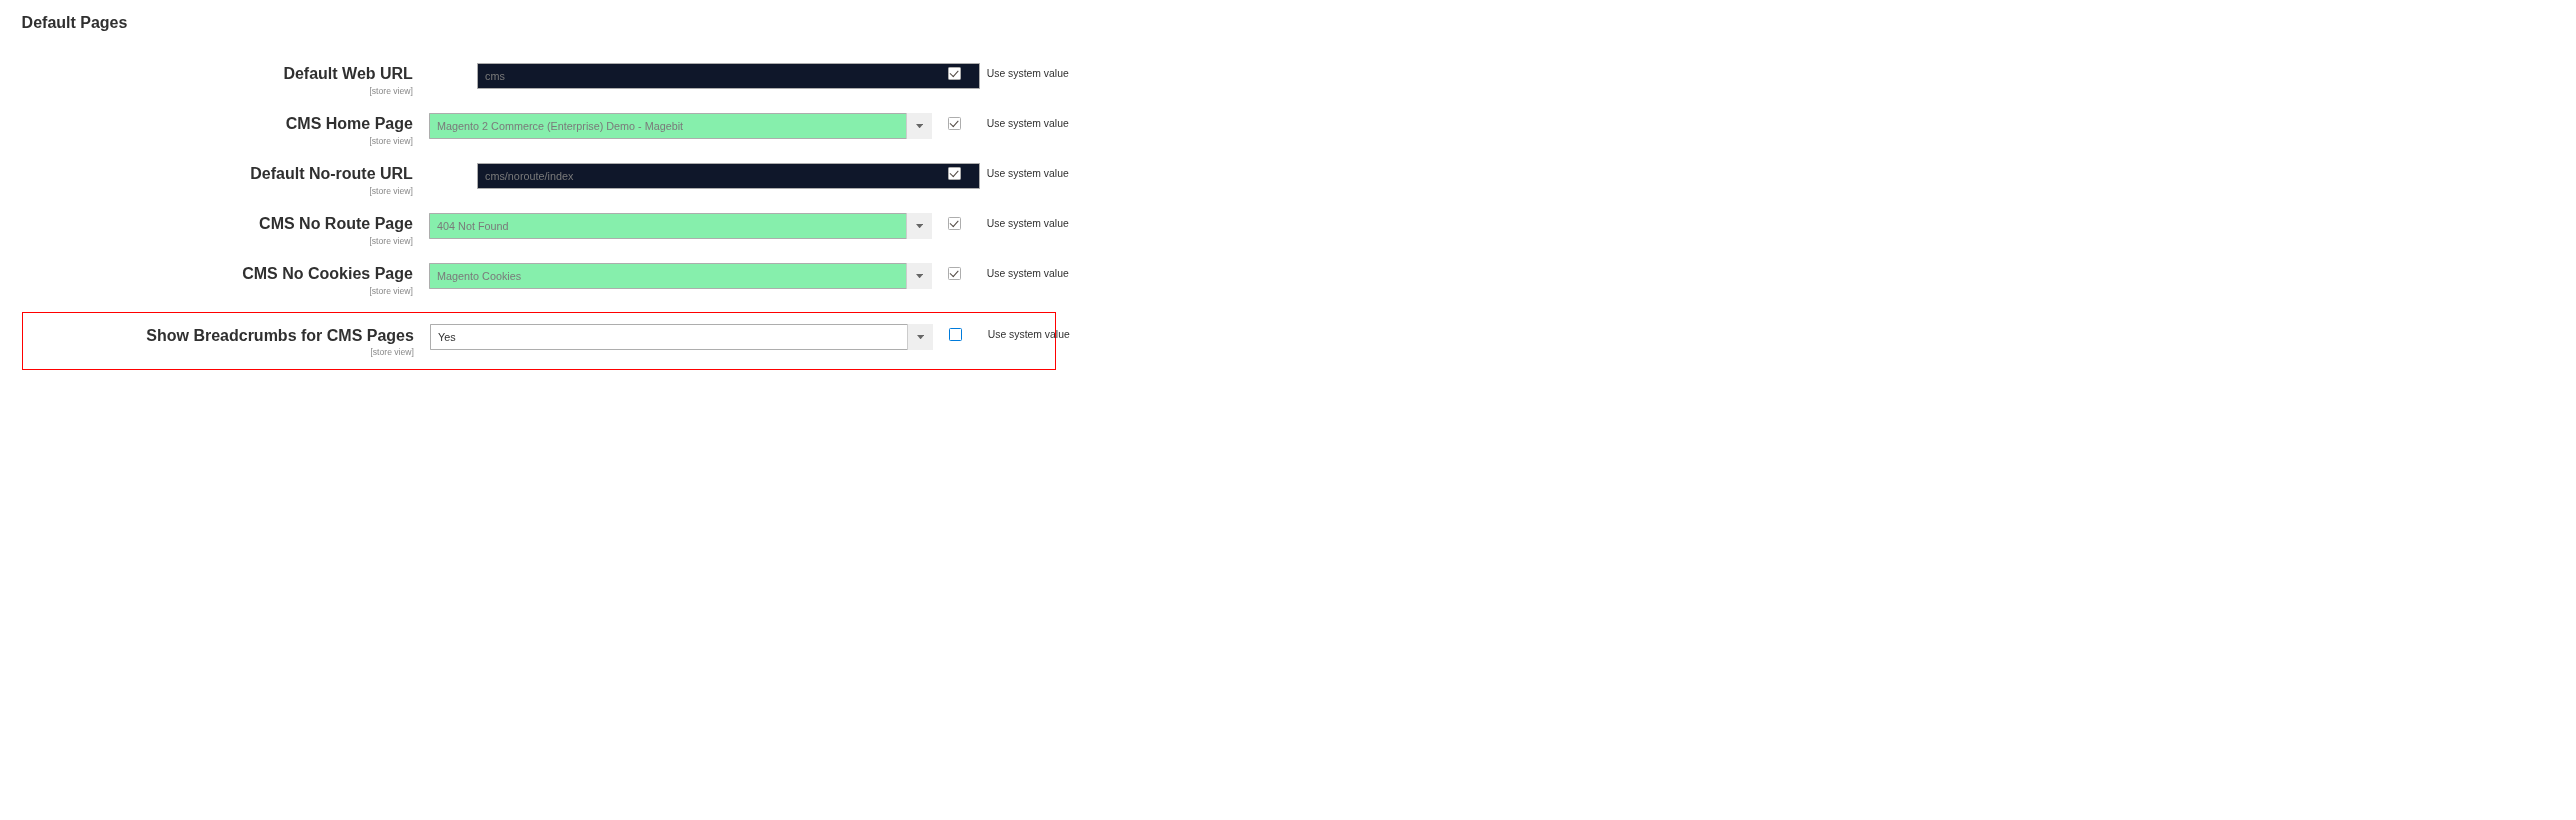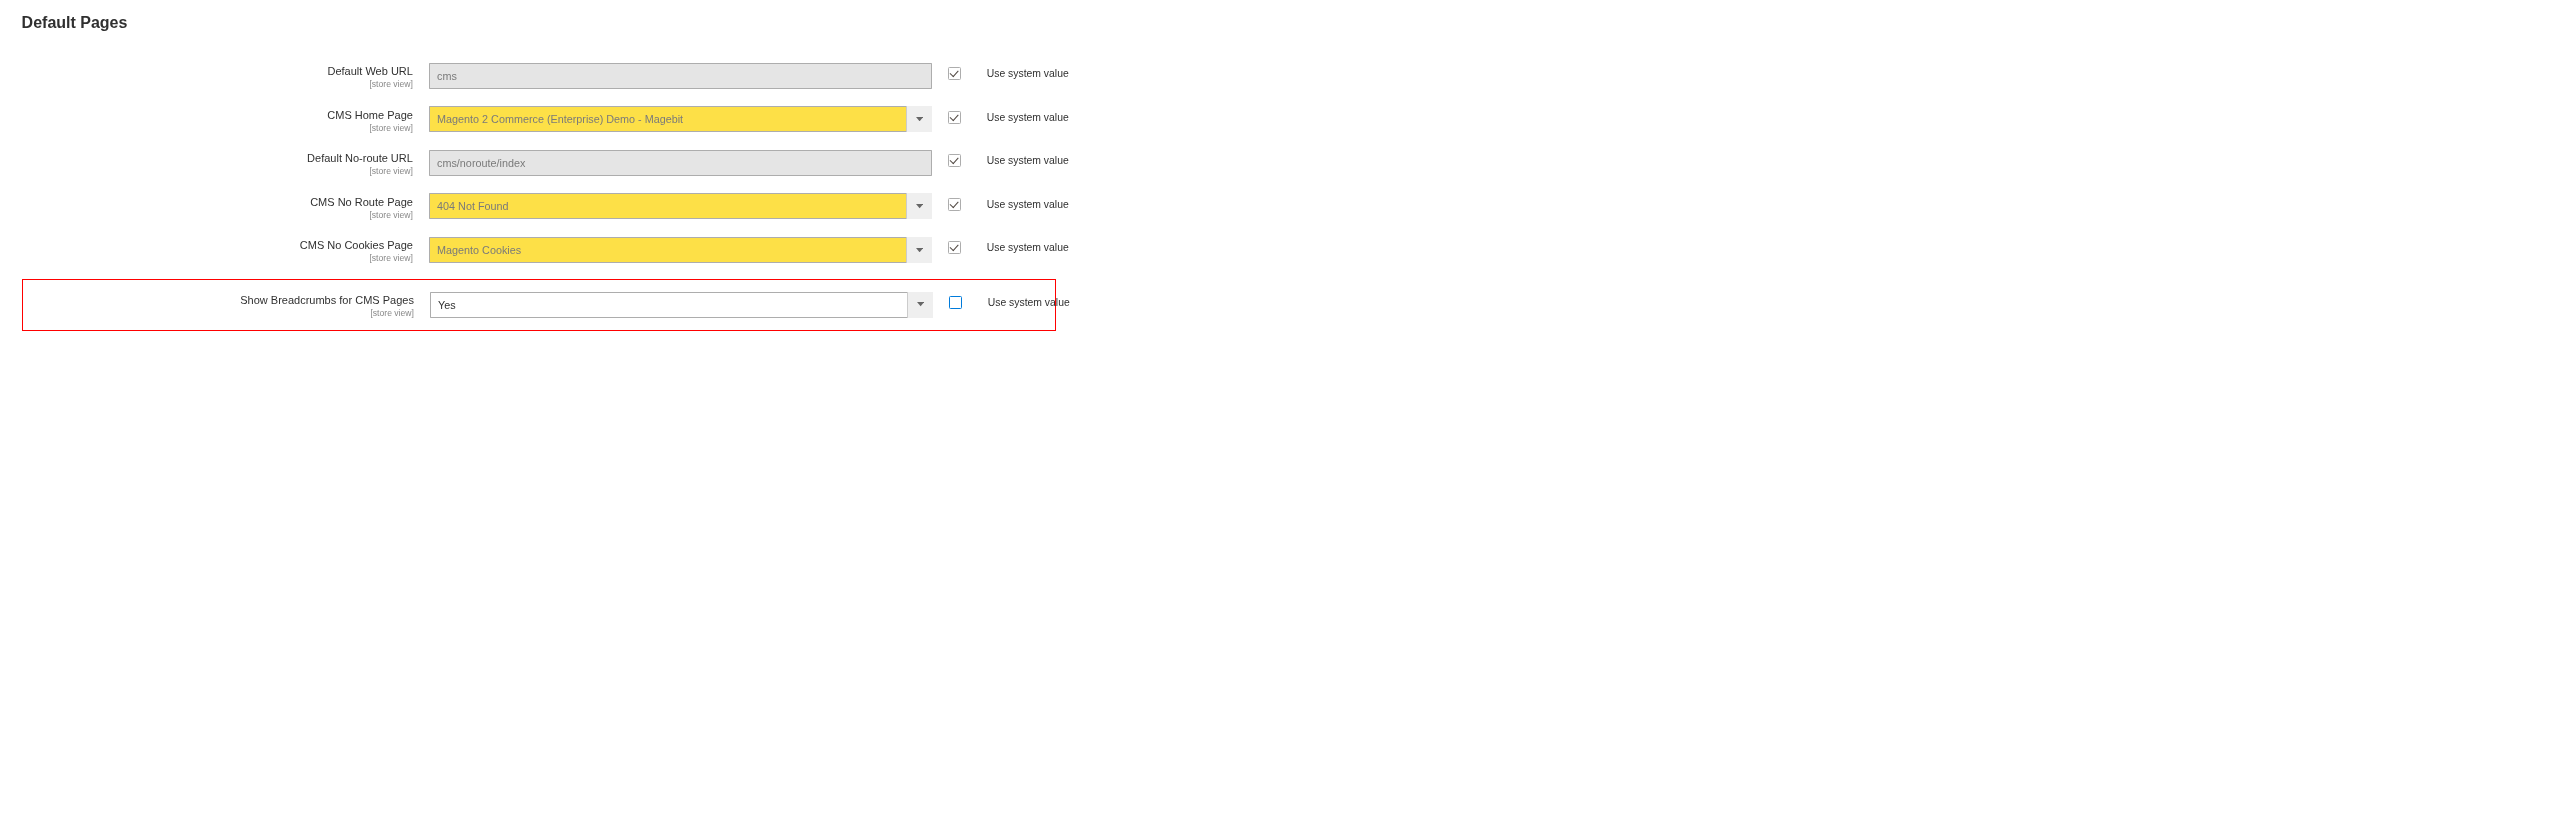--- a/index.html
+++ b/index.html
@@ -33,22 +33,22 @@
     margin-bottom: 0;
   }
   .label-col {
     width: 403px;
     text-align: right;
     padding-right: 16px;
     padding-top: 1.4px;
     flex-shrink: 0;
   }
   .label-main {
-    font-weight: 400;
-    font-size: 11px;
+    font-weight: 700;
+    font-size: 16px;
     color: #303030;
     display: block;
     line-height: 1.3;
   }
   .label-scope {
     font-size: 8.6px;
     color: #888;
     display: block;
     margin-top: 0.7px;
   }
@@ -62,30 +62,31 @@
     height: 26px;
     padding: 0 7.2px;
     font-size: 10.8px;
     border: 0.7px solid #adadad;
     border-radius: 0.7px;
     background: #fff;
     color: #303030;
     font-family: inherit;
   }
   .control-text[disabled] {
-    background: #e5e5e5;
+    background: #0f172a;
     color: #7a7a7a;
     cursor: default;
+    margin-left: 48px;
   }
   .control-select-wrap {
     position: relative;
     width: 100%;
   }
   .control-select-wrap.disabled .select-display {
-    background: #fde047;
+    background: #86efac;
     color: #7a7a7a;
   }
   .select-display {
     width: 100%;
     height: 26px;
     line-height: 24.4px;
     padding: 0 32px 0 7.2px;
     font-size: 10.8px;
     border: 0.7px solid #adadad;
     border-radius: 0.7px;

